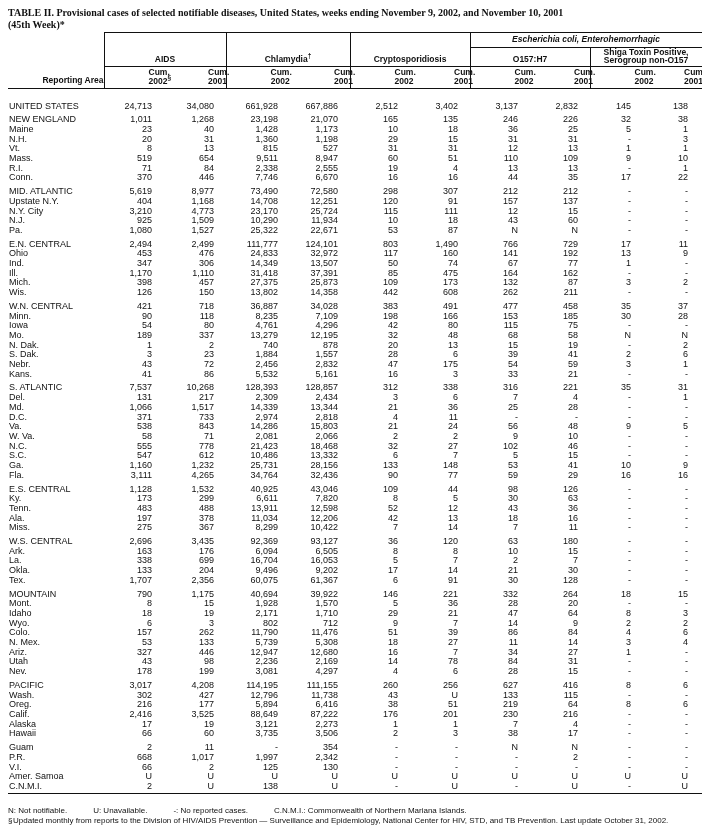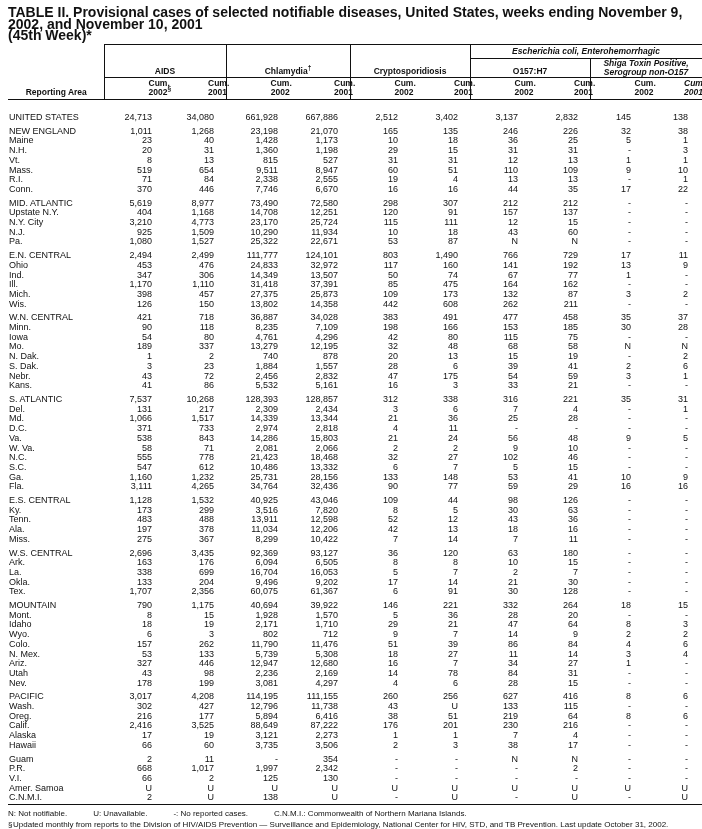--- a/index.html
+++ b/index.html
@@ -1,44 +1,44 @@
 <!DOCTYPE html>
 <html><head>
 <meta charset="utf-8">
 <style>
   html,body{margin:0;padding:0;background:#ffffff;}
   body{width:702px;height:829px;font-family:"Liberation Sans",sans-serif;color:#111;overflow:hidden;}
   .page{padding:7px 4px 0 8px;}
-  .title{font-weight:bold;font-size:14px;line-height:11.5px;letter-spacing:0;margin-bottom:2px;width:690px;}
+  .title{font-weight:bold;font-size:10px;line-height:11.5px;letter-spacing:0;margin-bottom:2px;width:690px;font-family:Liberation Serif, serif;}
   table{border-collapse:collapse;table-layout:fixed;width:694px;}
   th,td{padding:0;margin:0;}
   
   thead th{font-weight:bold;font-size:8.5px;line-height:9.5px;vertical-align:bottom;text-align:center;}
-  th.ra{text-align:center;vertical-align:bottom;padding-left:1px;padding-bottom:2px;border-bottom:1.5px solid #111;}
+  th.ra{text-align:right;vertical-align:bottom;padding-left:1px;padding-bottom:2px;border-bottom:1.5px solid #111;}
   .gt{border-top:1.2px solid #111;}
   .gl{border-left:1px solid #111;}
-  .gr{border-right:1px solid #111;font-style:italic;}
+  .gr{border-right:1px solid #111;}
   th.grp{border-bottom:1px solid #111;padding-bottom:1px;}
   th.ecoli{border-bottom:1px solid #111;font-style:italic;padding:2px 0;}
   th.shiga div{line-height:8.5px;}
   tr.cumrow th{border-bottom:1.5px solid #111;padding:1px 0 2px 0;line-height:9px;}
   tr.cumrow th div{line-height:9px;margin-left:44px;}
   sup{font-size:6.5px;vertical-align:super;line-height:0;}
   
   tbody td{font-size:9px;line-height:9.7px;white-space:nowrap;}
   tbody td.area{text-align:left;padding-left:1px;}
   tbody td.val{text-align:right;}
   tbody tr.gap td{padding-top:4px;}
   tbody tr:first-child td{padding-top:13px;}
   tbody tr:last-child td{border-bottom:1.5px solid #111;padding-bottom:1px;}
   td.c0,td.c1,td.c2,td.c3,td.c4,td.c5,td.c6,td.c7{padding-right:12px;}
   td.c8{padding-right:9px;}
   td.c9{padding-right:14px;}
   
-  .foot{margin-top:4px;width:690px;}
+  .foot{margin-top:12px;width:690px;}
   .legend{font-size:8px;line-height:10px;display:flex;}
   .legend span{margin-right:26px;}
   .legend span:last-child{margin-right:0;}
   .fn{font-size:8px;line-height:9.5px;padding-left:9px;text-indent:-9px;margin-top:0.5px;text-align:justify;}
   .fn .mk{display:inline-block;width:5px;text-indent:0;}
 </style>
 </head>
 <body>
 
 <div class="page">
@@ -612,21 +612,21 @@
           <td class="val c5">44</td>
           <td class="val c6">98</td>
           <td class="val c7">126</td>
           <td class="val c8">-</td>
           <td class="val c9">-</td>
         </tr>
         <tr>
           <td class="area">Ky.</td>
           <td class="val c0">173</td>
           <td class="val c1">299</td>
-          <td class="val c2">3,516</td>
+          <td class="val c2">6,611</td>
           <td class="val c3">7,820</td>
           <td class="val c4">8</td>
           <td class="val c5">5</td>
           <td class="val c6">30</td>
           <td class="val c7">63</td>
           <td class="val c8">-</td>
           <td class="val c9">-</td>
         </tr>
         <tr>
           <td class="area">Tenn.</td>

